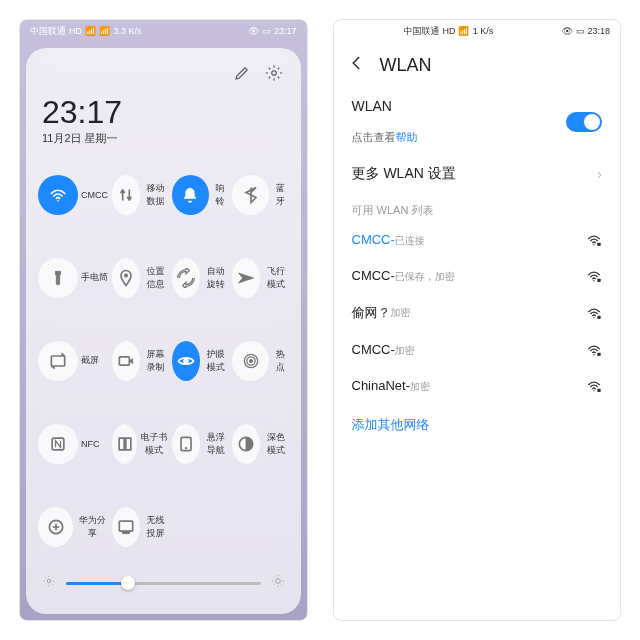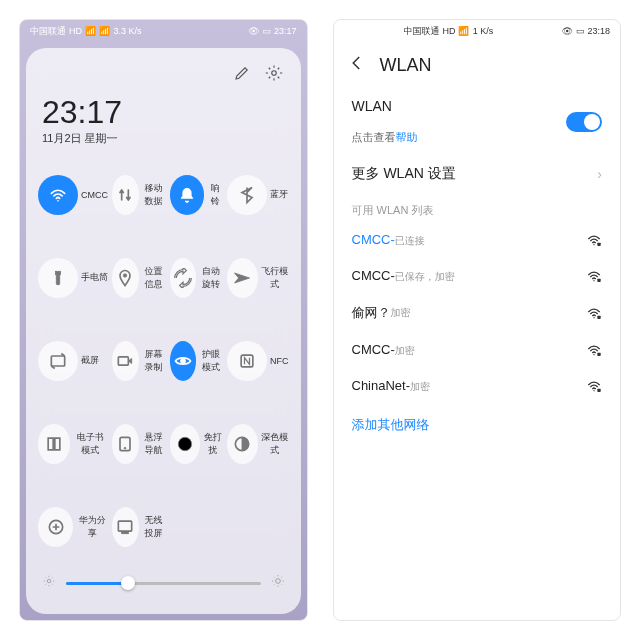--- a/index.html
+++ b/index.html
@@ -176,20 +176,30 @@
               <svg viewBox="0 0 24 24">
                 <path d="M3 12c3-5 15-5 18 0-3 5-15 5-18 0z" fill="none" stroke-width="2"></path>
                 <circle cx="12" cy="12" r="3"></circle>
               </svg>
             </div>
             <div class="tlabel">护眼模式</div>
           </div>
           <div class="tile">
             <div class="circ">
               <svg viewBox="0 0 24 24">
+                <circle cx="12" cy="12" r="2"></circle>
+                <circle cx="12" cy="12" r="5" fill="none" stroke-width="1.5"></circle>
+                <circle cx="12" cy="12" r="8" fill="none" stroke-width="1.5"></circle>
+              </svg>
+            </div>
+            <div class="tlabel">热点</div>
+          </div>
+          <div class="tile">
+            <div class="circ">
+              <svg viewBox="0 0 24 24">
                 <rect x="5" y="5" width="14" height="14" rx="2" fill="none" stroke-width="2"></rect>
                 <path d="M9 16V8l6 8V8" fill="none" stroke-width="1.5"></path>
               </svg>
             </div>
             <div class="tlabel">NFC</div>
           </div>
           <div class="tile">
             <div class="circ">
               <svg viewBox="0 0 24 24">
                 <path d="M5 5h6v14H5zM13 5h6v14h-6z" fill="none" stroke-width="2"></path>
@@ -198,28 +208,20 @@
             <div class="tlabel">电子书模式</div>
           </div>
           <div class="tile">
             <div class="circ">
               <svg viewBox="0 0 24 24">
                 <rect x="6" y="4" width="12" height="16" rx="2" fill="none" stroke-width="2"></rect>
                 <circle cx="12" cy="17" r="1"></circle>
               </svg>
             </div>
             <div class="tlabel">悬浮导航</div>
-          </div>
-          <div class="tile">
-            <div class="circ">
-              <svg viewBox="0 0 24 24">
-                <path d="M20 12a8 8 0 11-16 0 8 8 0 0116 0z" fill="currentColor"></path>
-              </svg>
-            </div>
-            <div class="tlabel">免打扰</div>
           </div>
           <div class="tile">
             <div class="circ">
               <svg viewBox="0 0 24 24">
                 <circle cx="12" cy="12" r="8" fill="none" stroke-width="2"></circle>
                 <path d="M12 4a8 8 0 010 16z"></path>
               </svg>
             </div>
             <div class="tlabel">深色模式</div>
           </div>

